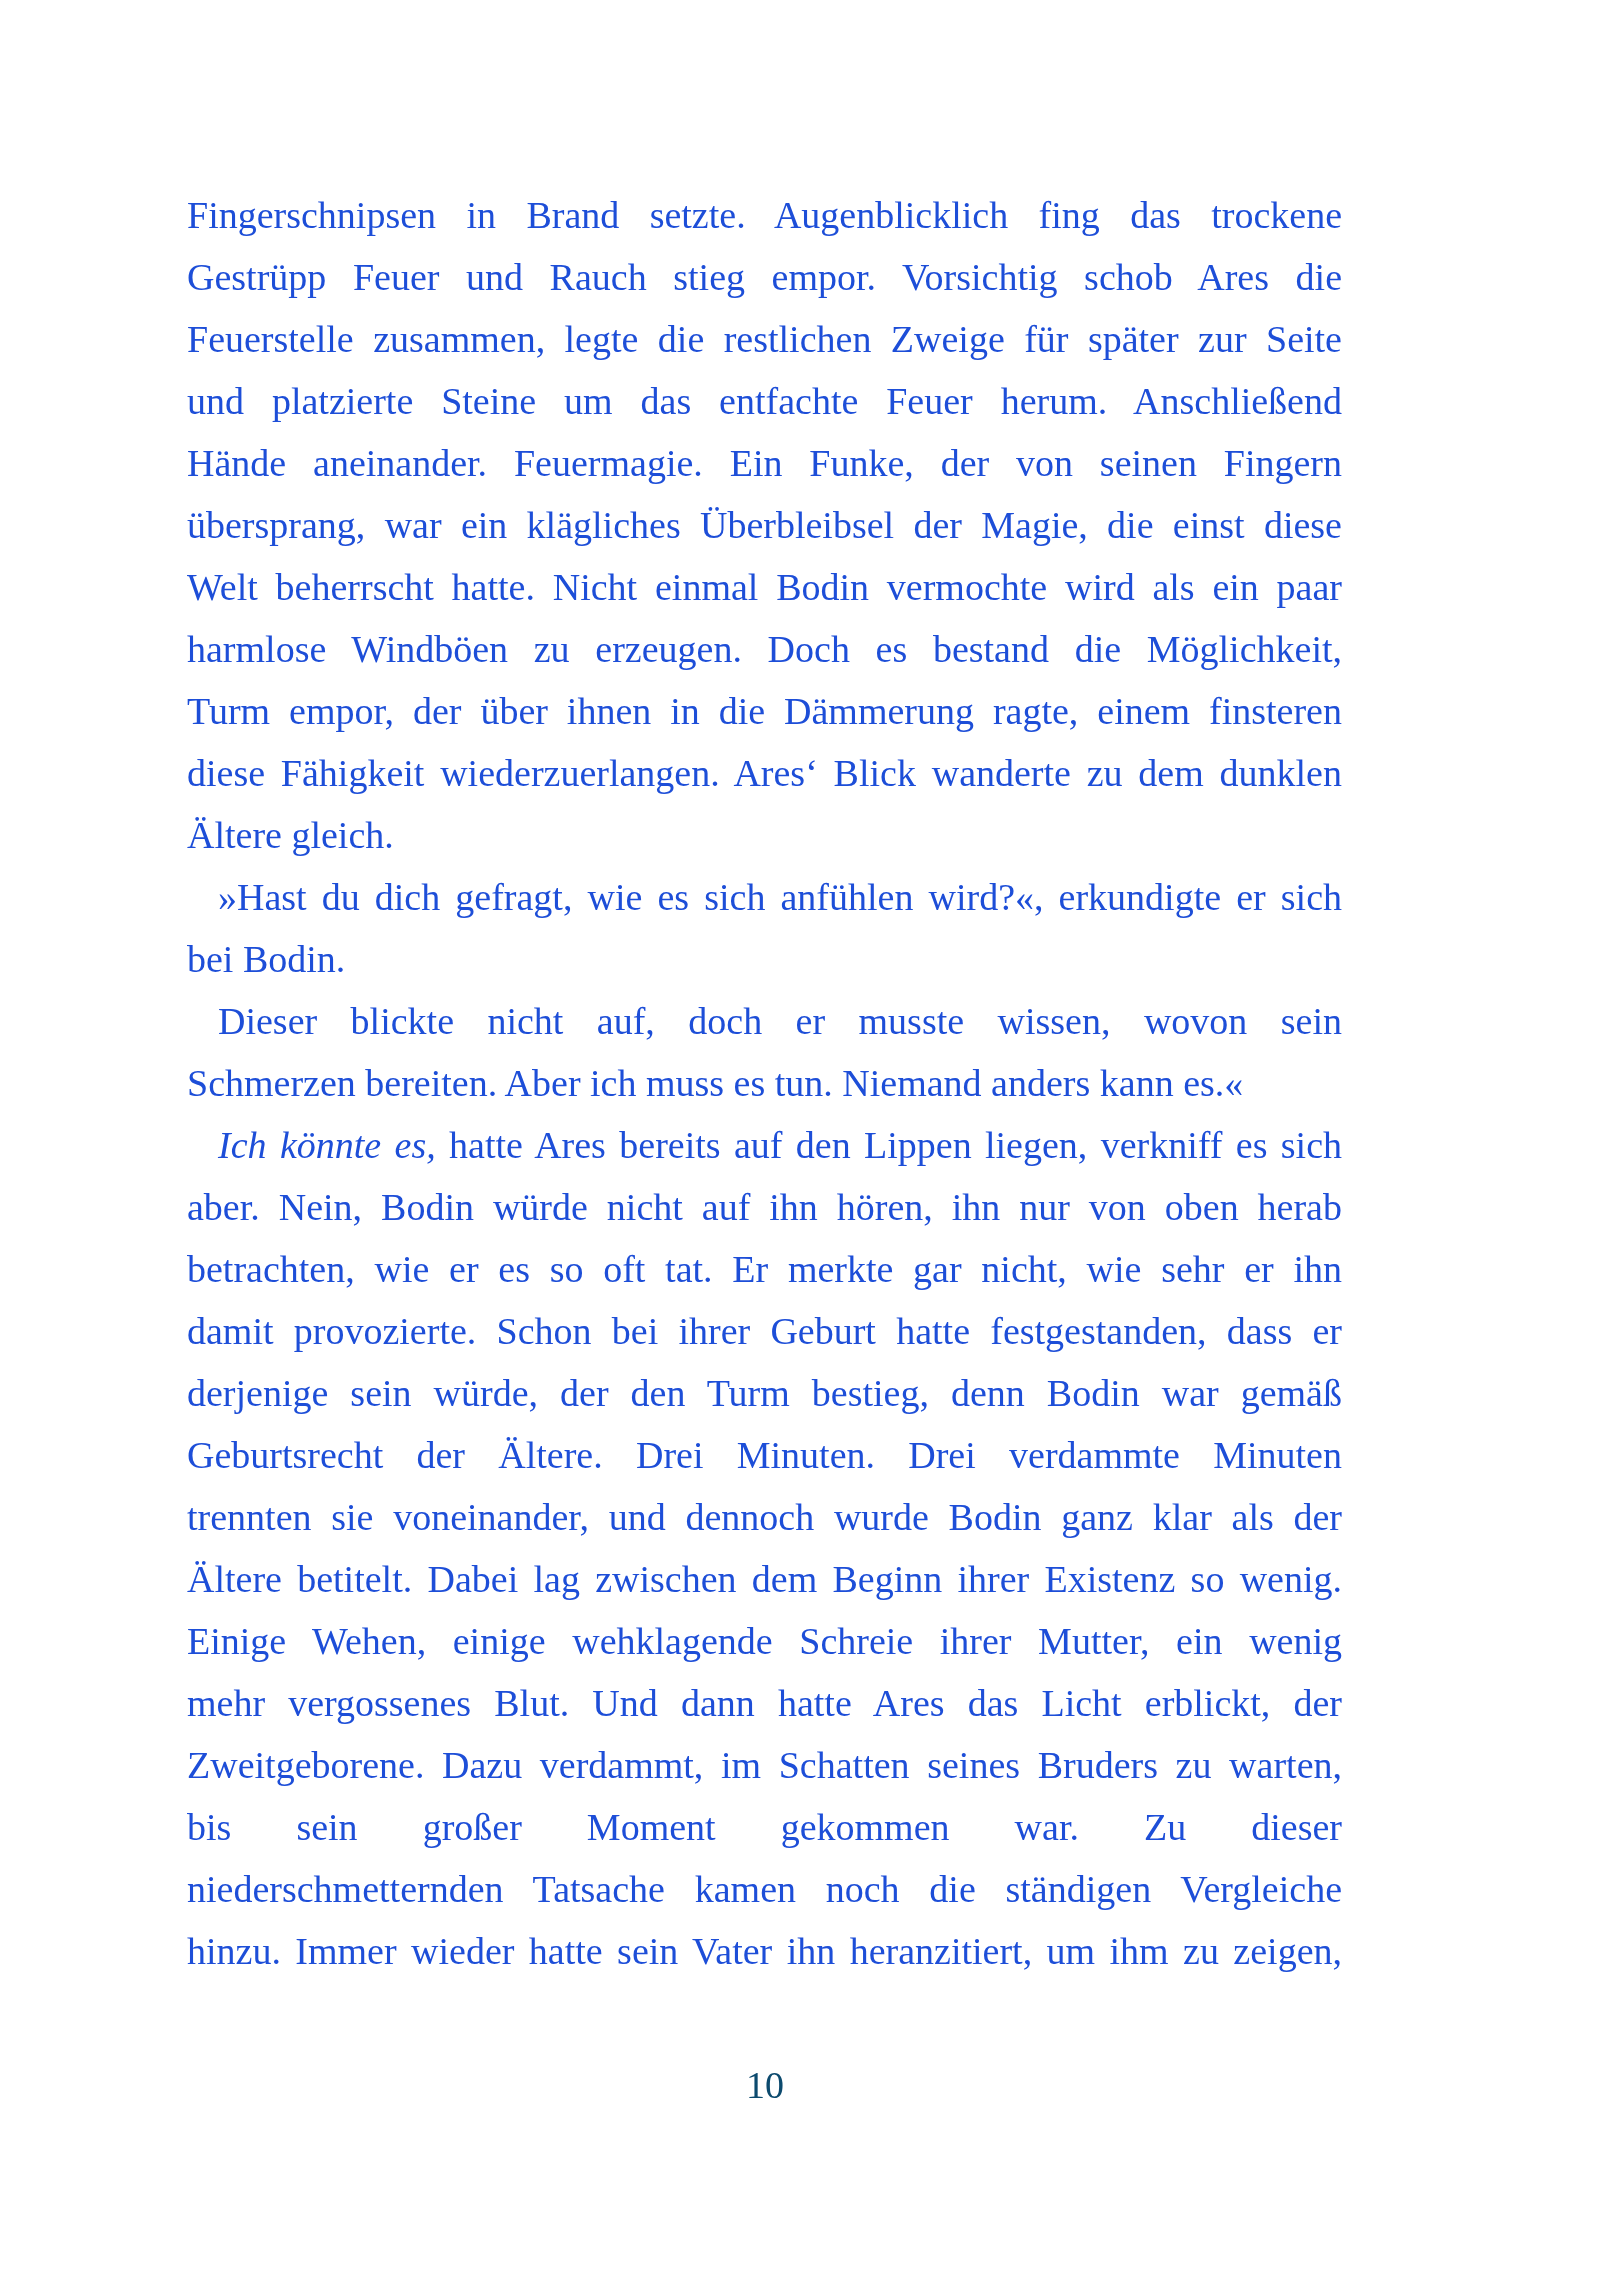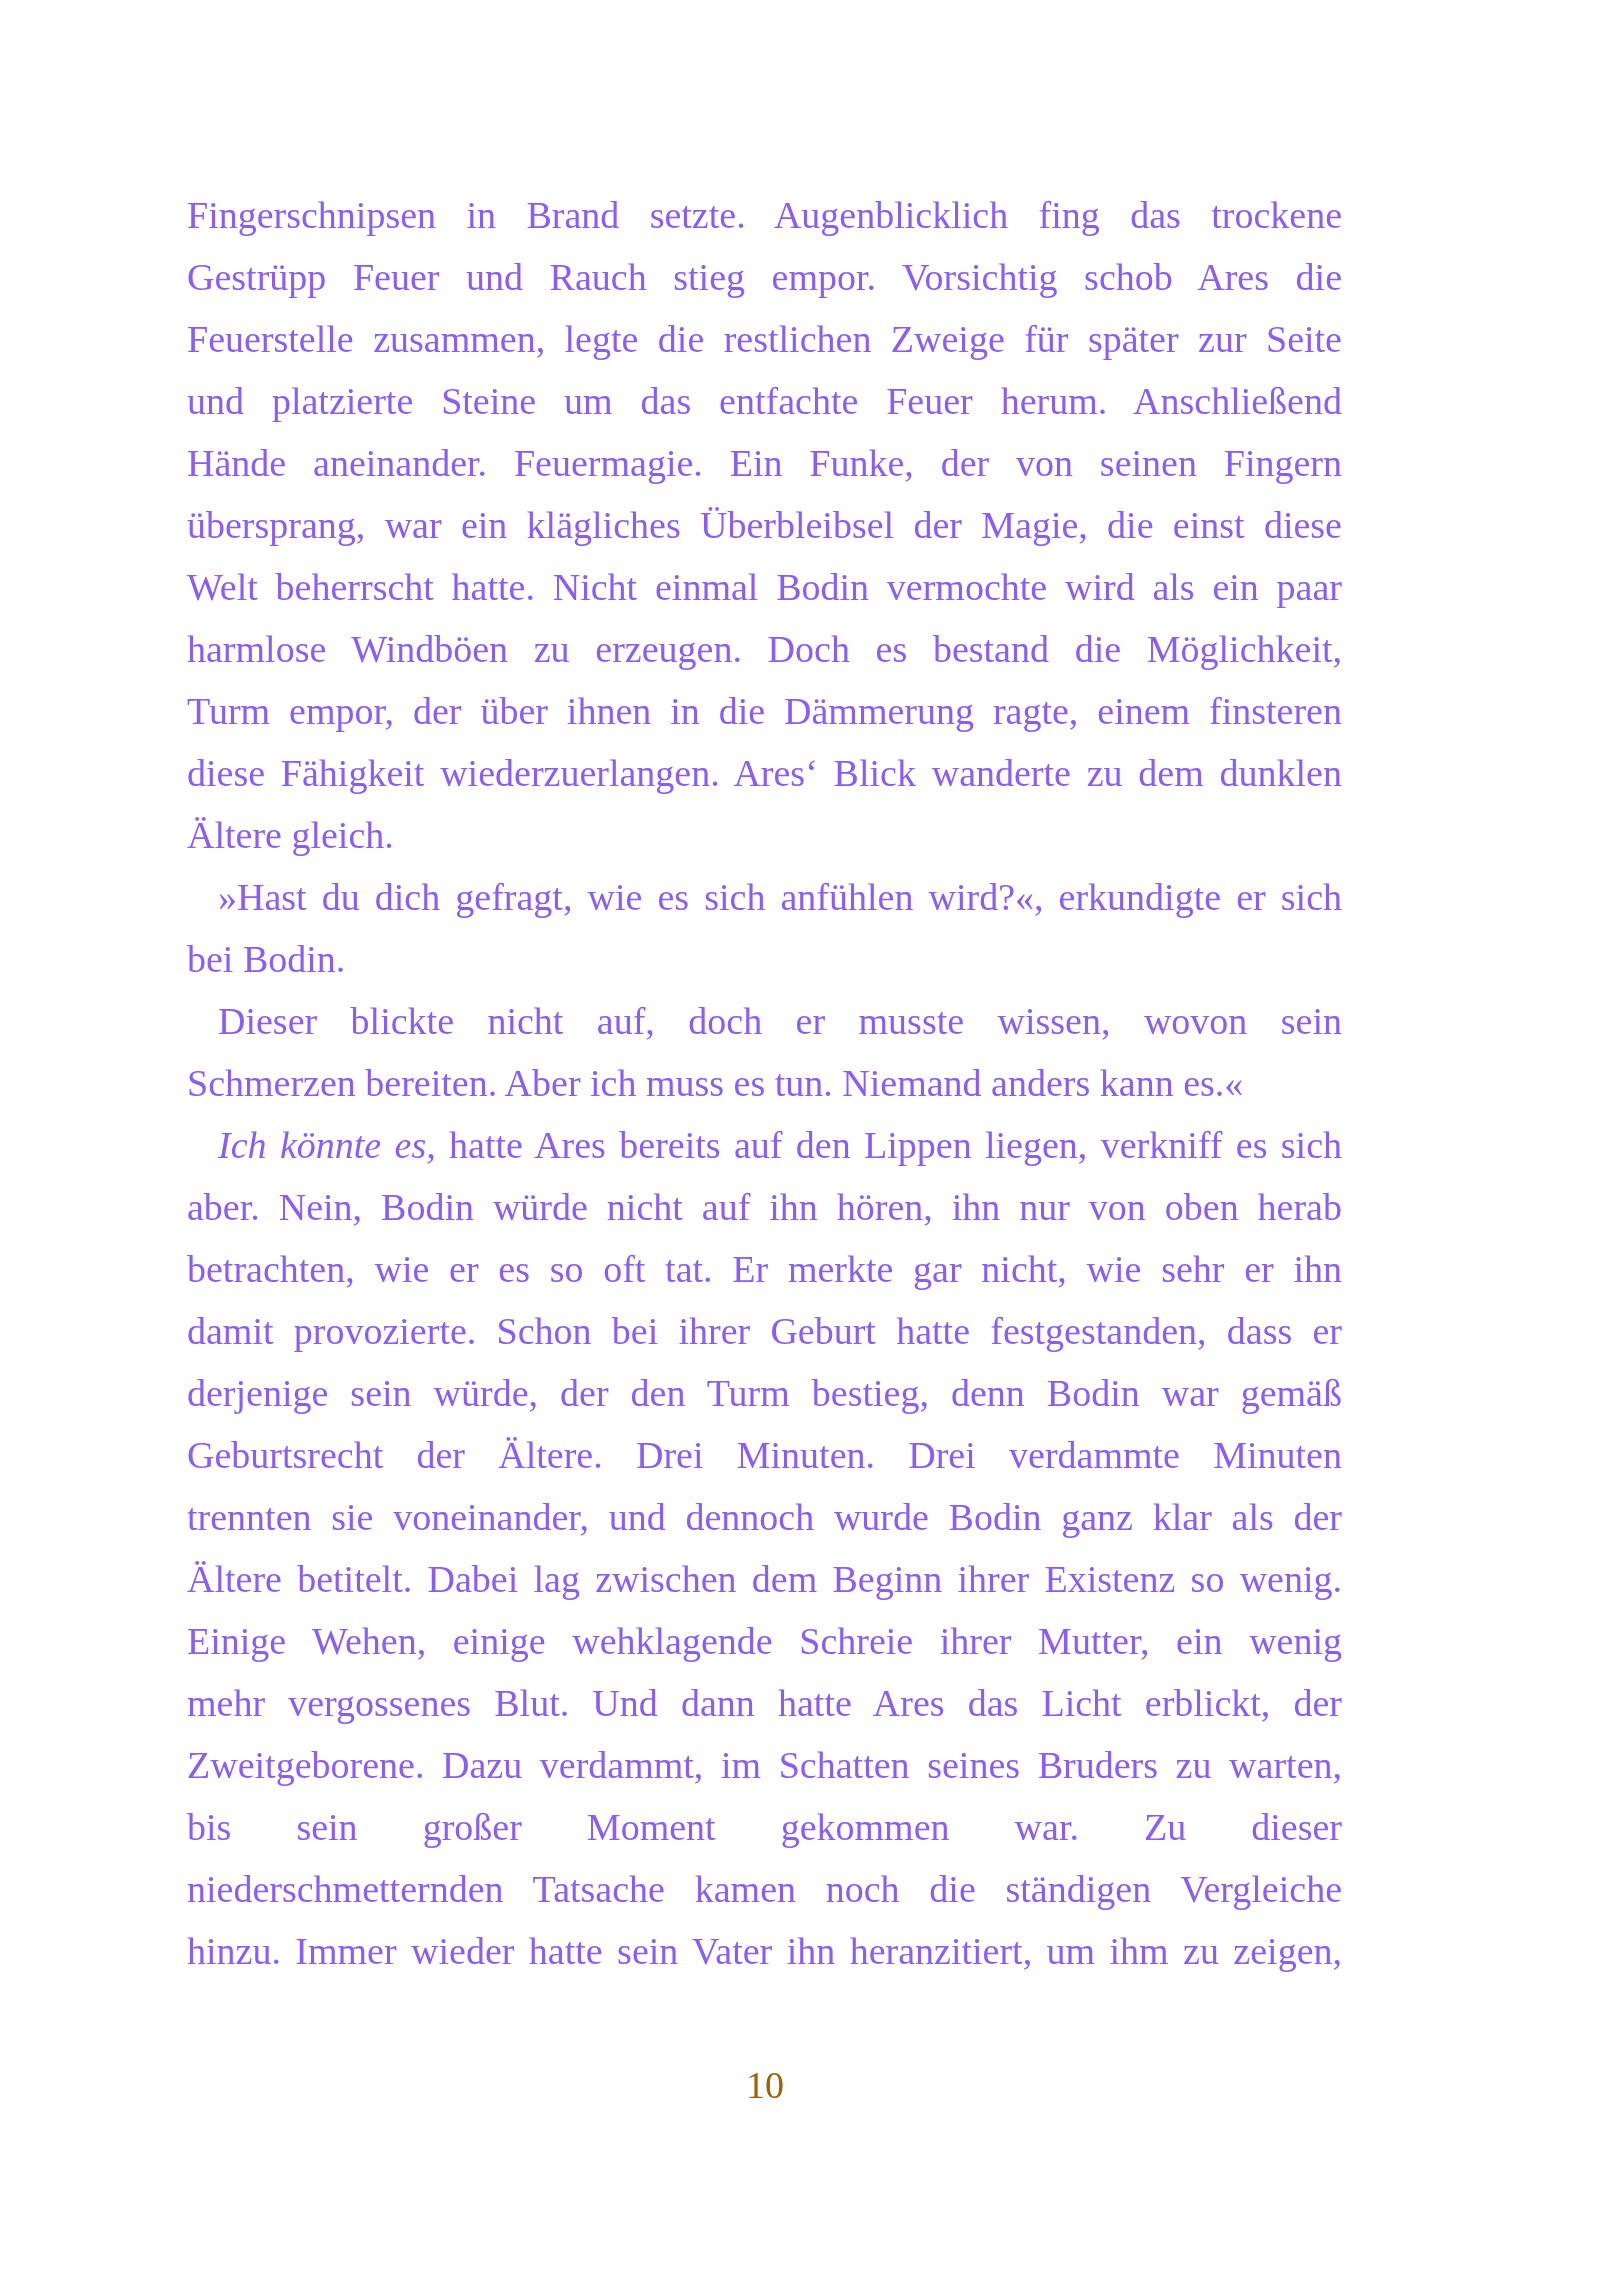--- a/index.html
+++ b/index.html
@@ -1,32 +1,32 @@
 <!DOCTYPE html>
 <html style="font-size:7.4px"><head>
 <meta charset="utf-8">
 <style>
   html, body { margin: 0; padding: 0; background: #ffffff; }
   body { width: 1618px; height: 2295px; position: relative; overflow: hidden; }
   .page { position: absolute; left: 0; top: 0; width: 1618px; height: 2295px; background: #ffffff; }
   .text-block {
     position: absolute; left: 187px; top: 184px; width: 1155px;
     font-family: "Liberation Serif", serif; font-size: 38px; line-height: 62px;
-    color: #8b5cf6;
+    color: #1d4ed8;
   }
   .line {
     display: block; height: 62px; white-space: nowrap; overflow: visible;
     text-align: justify; text-align-last: justify;
   }
   .line.last { text-align: left; text-align-last: left; }
   .line.indent { padding-left: 31px; }
   .it { font-style: italic; }
   .page-number {
     position: absolute; left: 0; width: 1530px; top: 2054px; text-align: center;
-    font-family: "Liberation Serif", serif; font-size: 38px; line-height: 62px; color: #a16207;
+    font-family: "Liberation Serif", serif; font-size: 38px; line-height: 62px; color: #0c4a6e;
   }
 </style>
 </head>
 <body>
 
 <div class="page">
   <div class="text-block">
 
     <div>
       <span class="line">Fingerschnipsen in Brand setzte. Augenblicklich fing das trockene</span>

